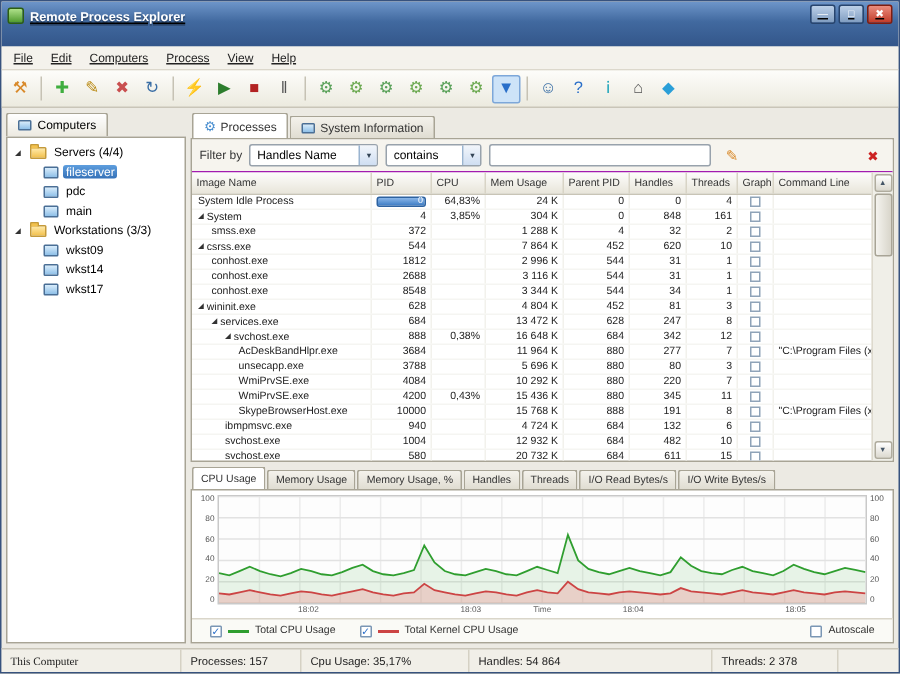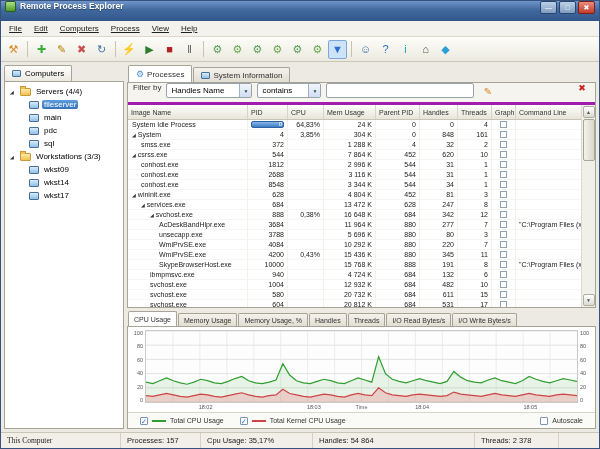--- a/index.html
+++ b/index.html
@@ -2,21 +2,21 @@
 <html><head>
 <meta charset="utf-8">
 <style>
   html,body{margin:0;padding:0;background:#8f9dae;font-family:"Liberation Sans",sans-serif;}
   *{box-sizing:border-box;}
   .window{width:600px;height:449px;position:relative;display:flex;flex-direction:column;
     background:#eceae3;border:1px solid #37527e;box-shadow:0 2px 10px rgba(0,0,0,.45);overflow:hidden;}
 
   
   .titlebar{flex:0 0 20px;height:20px;background:linear-gradient(#6e96ca,#41699f 45%,#33568a);
-    display:flex;align-items:flex-start;gap:4px;padding:0 4px;}
+    display:flex;align-items:flex-end;gap:4px;padding:15px 4px;text-decoration:underline;}
   .app-icon{width:11px;height:11px;background:linear-gradient(#aee08a,#4f9a2d);border:1px solid #2c5e12;border-radius:2px;}
   .title{flex:1;color:#fff;font-size:8.5px;font-weight:bold;text-shadow:0 1px 1px rgba(0,0,0,.45);white-space:nowrap;}
   .winbtns{display:flex;gap:2px;}
   .winbtn{width:17px;height:13px;font-size:7px;line-height:11px;text-align:center;color:#fff;
     border:1px solid #28456e;border-radius:2px;background:linear-gradient(#bcd0e8,#7f9cc0);}
   .winbtn.close{background:linear-gradient(#ea8d7e,#c23b28);border-color:#7e1d10;}
 
   
   .menubar{flex:0 0 16px;height:16px;background:#f4f2ec;border-bottom:1px solid #dcd8cc;display:flex;align-items:center;padding:0 2px;}
   .menu-item{font-size:8px;color:#222;padding:7px 6px;cursor:default;text-decoration:underline;}
@@ -45,21 +45,21 @@
 
   .main{flex:1;display:flex;flex-direction:column;min-width:0;min-height:0;}
   .tabs-row{flex:0 0 17px;height:17px;display:flex;gap:1px;align-items:flex-end;padding-left:1px;}
   .tab{display:flex;align-items:center;gap:3px;font-size:8px;color:#333;padding:0 7px;height:15px;
     background:linear-gradient(#f4f2ec,#e0ddd2);border:1px solid #a8a495;border-bottom:none;border-radius:2px 2px 0 0;}
   .tab.active{background:#fff;height:17px;z-index:2;}
   .tab-ico{font-size:9px;line-height:1;color:#4a8fd0;}
   .mon2{width:9px;height:7px;background:linear-gradient(#d8ecfb,#8fc0e8);border:1px solid #4a6f96;border-radius:1px;}
 
   .main-box{flex:1;background:#fff;border:1px solid #a8a495;display:flex;flex-direction:column;min-height:0;position:relative;}
-  .filter-row{flex:0 0 22px;height:22px;background:#f6f4ee;border-bottom:3px solid #a21caf;display:flex;gap:5px;padding:0 5px;}
+  .filter-row{flex:0 0 22px;height:22px;background:#f6f4ee;border-bottom:1px solid #a21caf;display:flex;align-items:center;gap:5px;padding:0 5px;}
   .filter-label{font-size:8px;color:#333;}
   .fselect{height:15px;background:#fff;border:1px solid #98a2ac;border-radius:2px;display:flex;align-items:center;gap:5px;font-size:8px;padding-left:4px;}
   .fselect .arrow{width:12px;height:13px;font-size:5px;color:#345;display:flex;align-items:center;justify-content:center;
     background:linear-gradient(#f2f6fb,#cfdef2);border-left:1px solid #9ab4d0;}
   .finput{width:148px;height:15px;border:1px solid #98a2ac;border-radius:2px;font-size:8px;padding:0 3px;font-family:inherit;}
   .brush-btn{width:17px;height:17px;display:flex;align-items:center;justify-content:center;font-size:10px;color:#d98a2b;}
   .filter-close{margin-left:auto;width:16px;text-align:center;color:#cc2222;font-size:9px;}
 
   .proc-table{flex:1;display:flex;flex-direction:column;min-height:0;position:relative;}
   .thead{flex:0 0 15px;height:15px;display:flex;background:linear-gradient(#fdfdfb,#e8e5da);border-bottom:1px solid #c8c4b6;padding-right:14px;}
@@ -229,29 +229,25 @@
             <span class="expander">◢</span>
             <span class="folder"></span>
             <span class="tlabel">Servers (4/4)</span>
           </div>
           <div class="tree-row child selected">
             <span class="mon"></span>
             <span class="tlabel">fileserver</span>
           </div>
           <div class="tree-row child">
             <span class="mon"></span>
-            <span class="tlabel">main</span>
+            <span class="tlabel">pdc</span>
           </div>
           <div class="tree-row child">
             <span class="mon"></span>
-            <span class="tlabel">pdc</span>
-          </div>
-          <div class="tree-row child">
-            <span class="mon"></span>
-            <span class="tlabel">sql</span>
+            <span class="tlabel">main</span>
           </div>
           <div class="tree-row group">
             <span class="expander">◢</span>
             <span class="folder"></span>
             <span class="tlabel">Workstations (3/3)</span>
           </div>
           <div class="tree-row child">
             <span class="mon"></span>
             <span class="tlabel">wkst09</span>
           </div>

